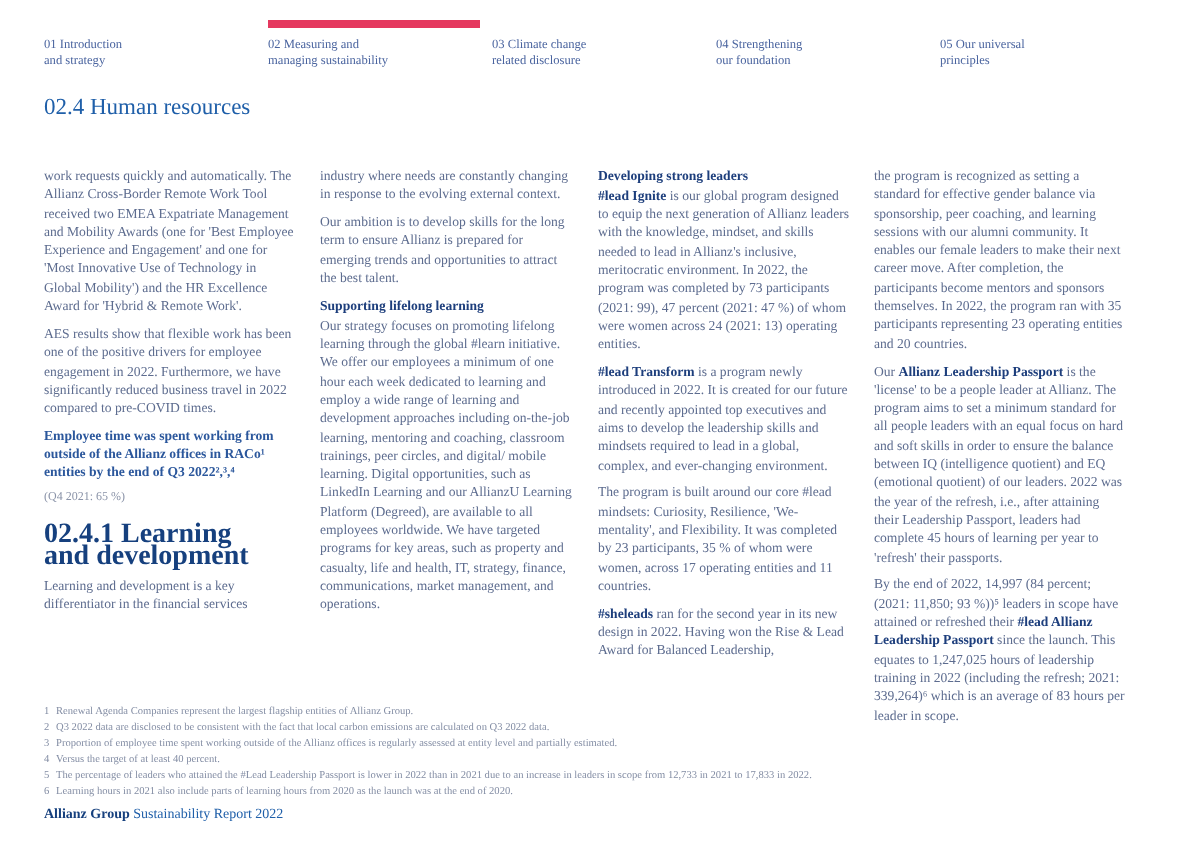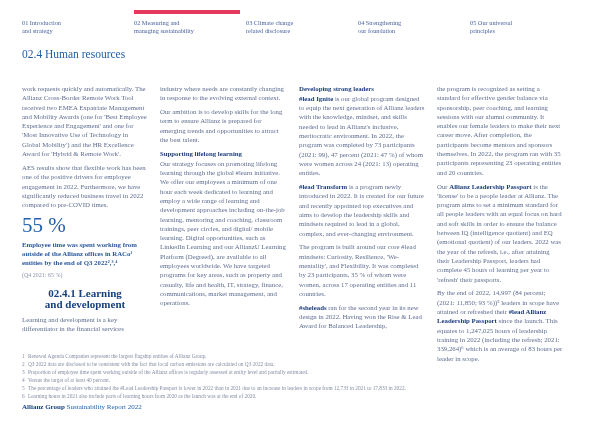--- a/index.html
+++ b/index.html
@@ -24,21 +24,21 @@
   
   .col { position:absolute; top:84px; width:126px; font-size:6.8px; line-height:9.3px; color:#5d6c8f; }
   #col1 { left:22px; } #col2 { left:160px; } #col3 { left:299px; } #col4 { left:437px; }
   .col p { margin:0 0 4.6px 0; }
   .runin { font-size:6.8px; line-height:9.3px; font-weight:bold; color:#1d3e7c; margin:0 0 0.5px 0; }
   strong.lead { font-weight:bold; color:#1d3e7c; }
 
   .stat-value { font-size:21px; line-height:23px; color:#1f5fa9; margin:4px 0 3px 0; }
   .stat-caption { font-size:6.8px; line-height:9px; font-weight:bold; color:#2b579c; margin-bottom:3.5px; }
   .stat-note { font-size:6px; line-height:8px; color:#8a93a8; margin-bottom:9px; }
-  .subsection-heading { font-size:11px; line-height:11.5px; font-weight:bold; color:#16407e; margin:5px 0 4px 0; white-space:pre-line;text-align:center; }
+  .subsection-heading { font-size:14px; line-height:11.5px; font-weight:bold; color:#16407e; margin:5px 0 4px 0; white-space:pre-line; }
 
   
   .footnotes { position:absolute; left:22px; top:353px; width:450px; font-size:5.3px; line-height:7.9px; color:#838da4; }
   .footnote { display:flex; white-space:nowrap; }
   .footnote .fn-num { width:6px; flex:none; }
 
   
   .footer { position:absolute; left:22px; right:22px; top:402px; display:flex; justify-content:space-between; align-items:center; font-size:7px; color:#1f5fa9; }
   .footer .brand-bold { font-weight:bold; color:#16407e; }
   .page-number { font-weight:bold; font-size:7.5px; color:#1f5fa9; }
@@ -74,21 +74,20 @@
       <span class="label">05 Our universal
 principles</span>
     </div>
   </nav>
 
   <h1 class="title">02.4 Human resources</h1>
 
   <div class="col" id="col1">
     <p>work requests quickly and automatically. The Allianz Cross-Border Remote Work Tool received two EMEA Expatriate Management and Mobility Awards (one for 'Best Employee Experience and Engagement' and one for 'Most Innovative Use of Technology in Global Mobility') and the HR Excellence Award for 'Hybrid &amp; Remote Work'.</p>
     <p>AES results show that flexible work has been one of the positive drivers for employee engagement in 2022. Furthermore, we have significantly reduced business travel in 2022 compared to pre-COVID times.</p>
-    <div class="stat-value">55 %</div>
     <div class="stat-caption">Employee time was spent working from outside of the Allianz offices in RACo¹ entities by the end of Q3 2022²,³,⁴</div>
     <div class="stat-note">(Q4 2021: 65 %)</div>
     <h2 class="subsection-heading">02.4.1 Learning
 and development</h2>
     <p>Learning and development is a key differentiator in the financial services</p>
   </div>
 
   <div class="col" id="col2">
     <p>industry where needs are constantly changing in response to the evolving external context.</p>
     <p>Our ambition is to develop skills for the long term to ensure Allianz is prepared for emerging trends and opportunities to attract the best talent.</p>

